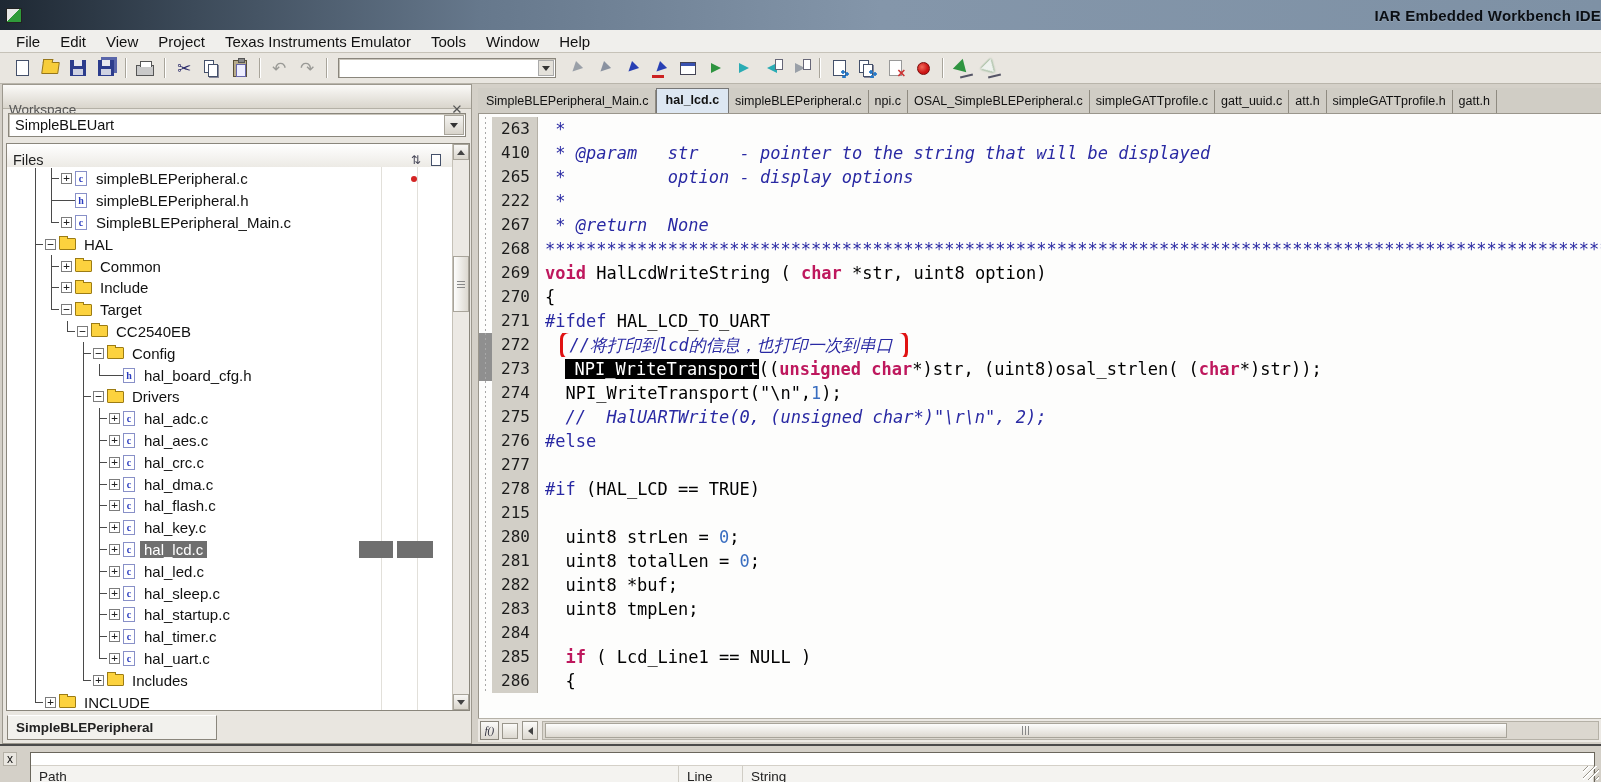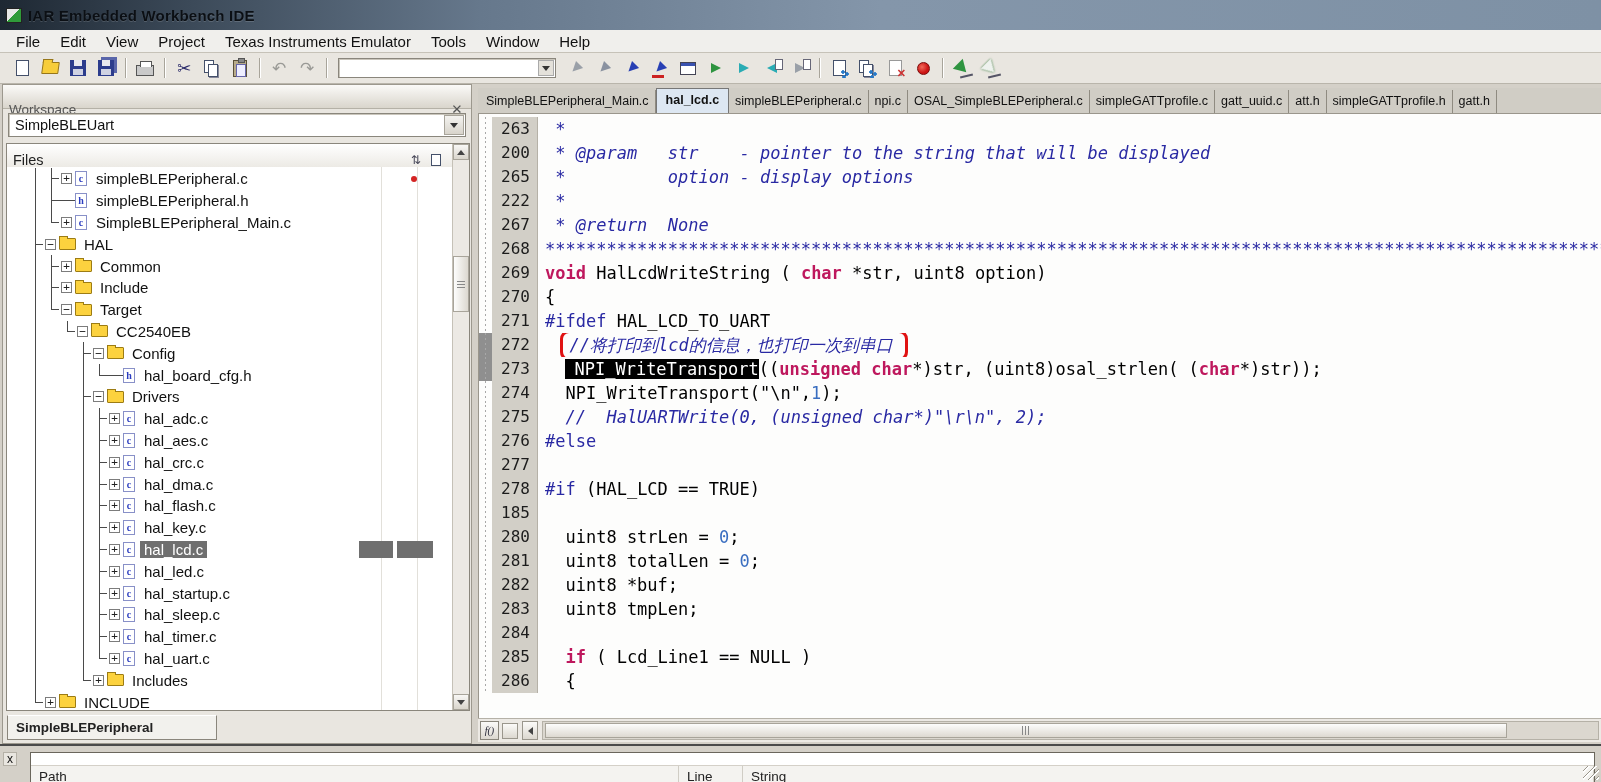--- a/index.html
+++ b/index.html
@@ -2,21 +2,21 @@
 <html><head>
 <meta charset="utf-8">
 <style>
   * { margin:0; padding:0; box-sizing:border-box; }
   html,body { width:1601px; height:782px; overflow:hidden; }
   body { font-family:"Liberation Sans", sans-serif; background:#d4d0c8; position:relative; }
 
   
   .titlebar { position:absolute; left:0; top:0; width:1601px; height:30px;
     background:linear-gradient(to right,#1e2833 0%,#3c4a59 12%,#66788c 30%,#8496aa 55%,#7e91a5 100%);
-    display:flex; align-items:center; padding-left:6px; border-bottom:1px solid #5a6views; }
+    display:flex; align-items:center; padding-left:6px; border-bottom:1px solid #5a6views;justify-content:space-between; }
   .app-icon { width:16px; height:15px; margin-right:6px; position:relative;
     background:linear-gradient(135deg,#e8e8e8 45%,#2f9a3a 45%); border:1px solid #222; }
   .title-text { font-size:15px; color:#0b0f14; letter-spacing:.2px; font-weight:bold; text-shadow:0 1px 0 rgba(255,255,255,.15); }
 
   
   .menubar { position:absolute; left:0; top:30px; width:1601px; height:23px;
     background:#f0efec; border-bottom:1px solid #c6c2b8; display:flex; align-items:center; padding-left:6px; }
   .menu-item { font-size:15px; color:#111; padding:1px 10px; cursor:default; }
 
   
@@ -471,31 +471,31 @@
           <span class="tlabel">hal_led.c</span>
         </div>
         <div class="trow">
           <span class="tcell guide"></span>
           <span class="tcell"></span>
           <span class="tcell"></span>
           <span class="tcell guide"></span>
           <span class="tcell conn-mid"></span>
           <span class="expbox plus"></span>
           <span class="docico cico"></span>
+          <span class="tlabel">hal_sleep.c</span>
+        </div>
+        <div class="trow">
+          <span class="tcell guide"></span>
+          <span class="tcell"></span>
+          <span class="tcell"></span>
+          <span class="tcell guide"></span>
+          <span class="tcell conn-mid"></span>
+          <span class="expbox plus"></span>
+          <span class="docico cico"></span>
           <span class="tlabel">hal_startup.c</span>
-        </div>
-        <div class="trow">
-          <span class="tcell guide"></span>
-          <span class="tcell"></span>
-          <span class="tcell"></span>
-          <span class="tcell guide"></span>
-          <span class="tcell conn-mid"></span>
-          <span class="expbox plus"></span>
-          <span class="docico cico"></span>
-          <span class="tlabel">hal_sleep.c</span>
         </div>
         <div class="trow">
           <span class="tcell guide"></span>
           <span class="tcell"></span>
           <span class="tcell"></span>
           <span class="tcell guide"></span>
           <span class="tcell conn-mid"></span>
           <span class="expbox plus"></span>
           <span class="docico cico"></span>
           <span class="tlabel">hal_timer.c</span>
@@ -549,36 +549,36 @@
       <div class="tab">npi.c</div>
       <div class="tab">OSAL_SimpleBLEPeripheral.c</div>
       <div class="tab">simpleGATTprofile.c</div>
       <div class="tab">gatt_uuid.c</div>
       <div class="tab">att.h</div>
       <div class="tab">simpleGATTprofile.h</div>
       <div class="tab">gatt.h</div>
     </div>
   <div class="code">
       <div class="code-line"><span class="c-margin"></span><span class="c-num">263</span><span class="c-text"><span class="c-cm"> *</span></span></div>
-      <div class="code-line"><span class="c-margin"></span><span class="c-num">200</span><span class="c-text"><span class="c-cm"> * @param   str    - pointer to the string that will be displayed</span></span></div>
+      <div class="code-line"><span class="c-margin"></span><span class="c-num">410</span><span class="c-text"><span class="c-cm"> * @param   str    - pointer to the string that will be displayed</span></span></div>
       <div class="code-line"><span class="c-margin"></span><span class="c-num">265</span><span class="c-text"><span class="c-cm"> *          option - display options</span></span></div>
       <div class="code-line"><span class="c-margin"></span><span class="c-num">222</span><span class="c-text"><span class="c-cm"> *</span></span></div>
       <div class="code-line"><span class="c-margin"></span><span class="c-num">267</span><span class="c-text"><span class="c-cm"> * @return  None</span></span></div>
       <div class="code-line"><span class="c-margin"></span><span class="c-num">268</span><span class="c-text"><span class="c-cm">************************************************************************************************************</span></span></div>
       <div class="code-line"><span class="c-margin"></span><span class="c-num">269</span><span class="c-text"><span class="c-k">void</span><span class=""> HalLcdWriteString ( </span><span class="c-k">char</span><span class=""> *str, uint8 option)</span></span></div>
       <div class="code-line"><span class="c-margin"></span><span class="c-num">270</span><span class="c-text"><span class="">{</span></span></div>
       <div class="code-line"><span class="c-margin"></span><span class="c-num">271</span><span class="c-text"><span class="c-pp">#ifdef</span><span class=""> HAL_LCD_TO_UART</span></span></div>
       <div class="code-line"><span class="c-margin dark"></span><span class="c-num">272</span><span class="c-text"><span class="">  </span><span class="redbox"><span class="c-cm">//将打印到lcd的信息，也打印一次到串口</span></span></span></div>
       <div class="code-line"><span class="c-margin dark"></span><span class="c-num">273</span><span class="c-text"><span class="">  </span><span class="c-sel">NPI_WriteTransport</span><span class="">((</span><span class="c-k">unsigned char</span><span class="">*)str, (uint8)osal_strlen( (</span><span class="c-k">char</span><span class="">*)str));</span></span></div>
       <div class="code-line"><span class="c-margin"></span><span class="c-num">274</span><span class="c-text"><span class="">  NPI_WriteTransport("\n",</span><span class="c-numlit">1</span><span class="">);</span></span></div>
       <div class="code-line"><span class="c-margin"></span><span class="c-num">275</span><span class="c-text"><span class="c-cm">  //  HalUARTWrite(0, (unsigned char*)"\r\n", 2);</span></span></div>
       <div class="code-line"><span class="c-margin"></span><span class="c-num">276</span><span class="c-text"><span class="c-pp">#else</span></span></div>
       <div class="code-line"><span class="c-margin"></span><span class="c-num">277</span><span class="c-text"></span></div>
       <div class="code-line"><span class="c-margin"></span><span class="c-num">278</span><span class="c-text"><span class="c-pp">#if</span><span class=""> (HAL_LCD == TRUE)</span></span></div>
-      <div class="code-line"><span class="c-margin"></span><span class="c-num">185</span><span class="c-text"></span></div>
+      <div class="code-line"><span class="c-margin"></span><span class="c-num">215</span><span class="c-text"></span></div>
       <div class="code-line"><span class="c-margin"></span><span class="c-num">280</span><span class="c-text"><span class="">  uint8 strLen = </span><span class="c-numlit">0</span><span class="">;</span></span></div>
       <div class="code-line"><span class="c-margin"></span><span class="c-num">281</span><span class="c-text"><span class="">  uint8 totalLen = </span><span class="c-numlit">0</span><span class="">;</span></span></div>
       <div class="code-line"><span class="c-margin"></span><span class="c-num">282</span><span class="c-text"><span class="">  uint8 *buf;</span></span></div>
       <div class="code-line"><span class="c-margin"></span><span class="c-num">283</span><span class="c-text"><span class="">  uint8 tmpLen;</span></span></div>
       <div class="code-line"><span class="c-margin"></span><span class="c-num">284</span><span class="c-text"></span></div>
       <div class="code-line"><span class="c-margin"></span><span class="c-num">285</span><span class="c-text"><span class="">  </span><span class="c-k">if</span><span class=""> ( Lcd_Line1 == NULL )</span></span></div>
       <div class="code-line"><span class="c-margin"></span><span class="c-num">286</span><span class="c-text"><span class="">  {</span></span></div>
     </div>
   <div class="hscroll">
     <div class="fo-btn">f()</div>

